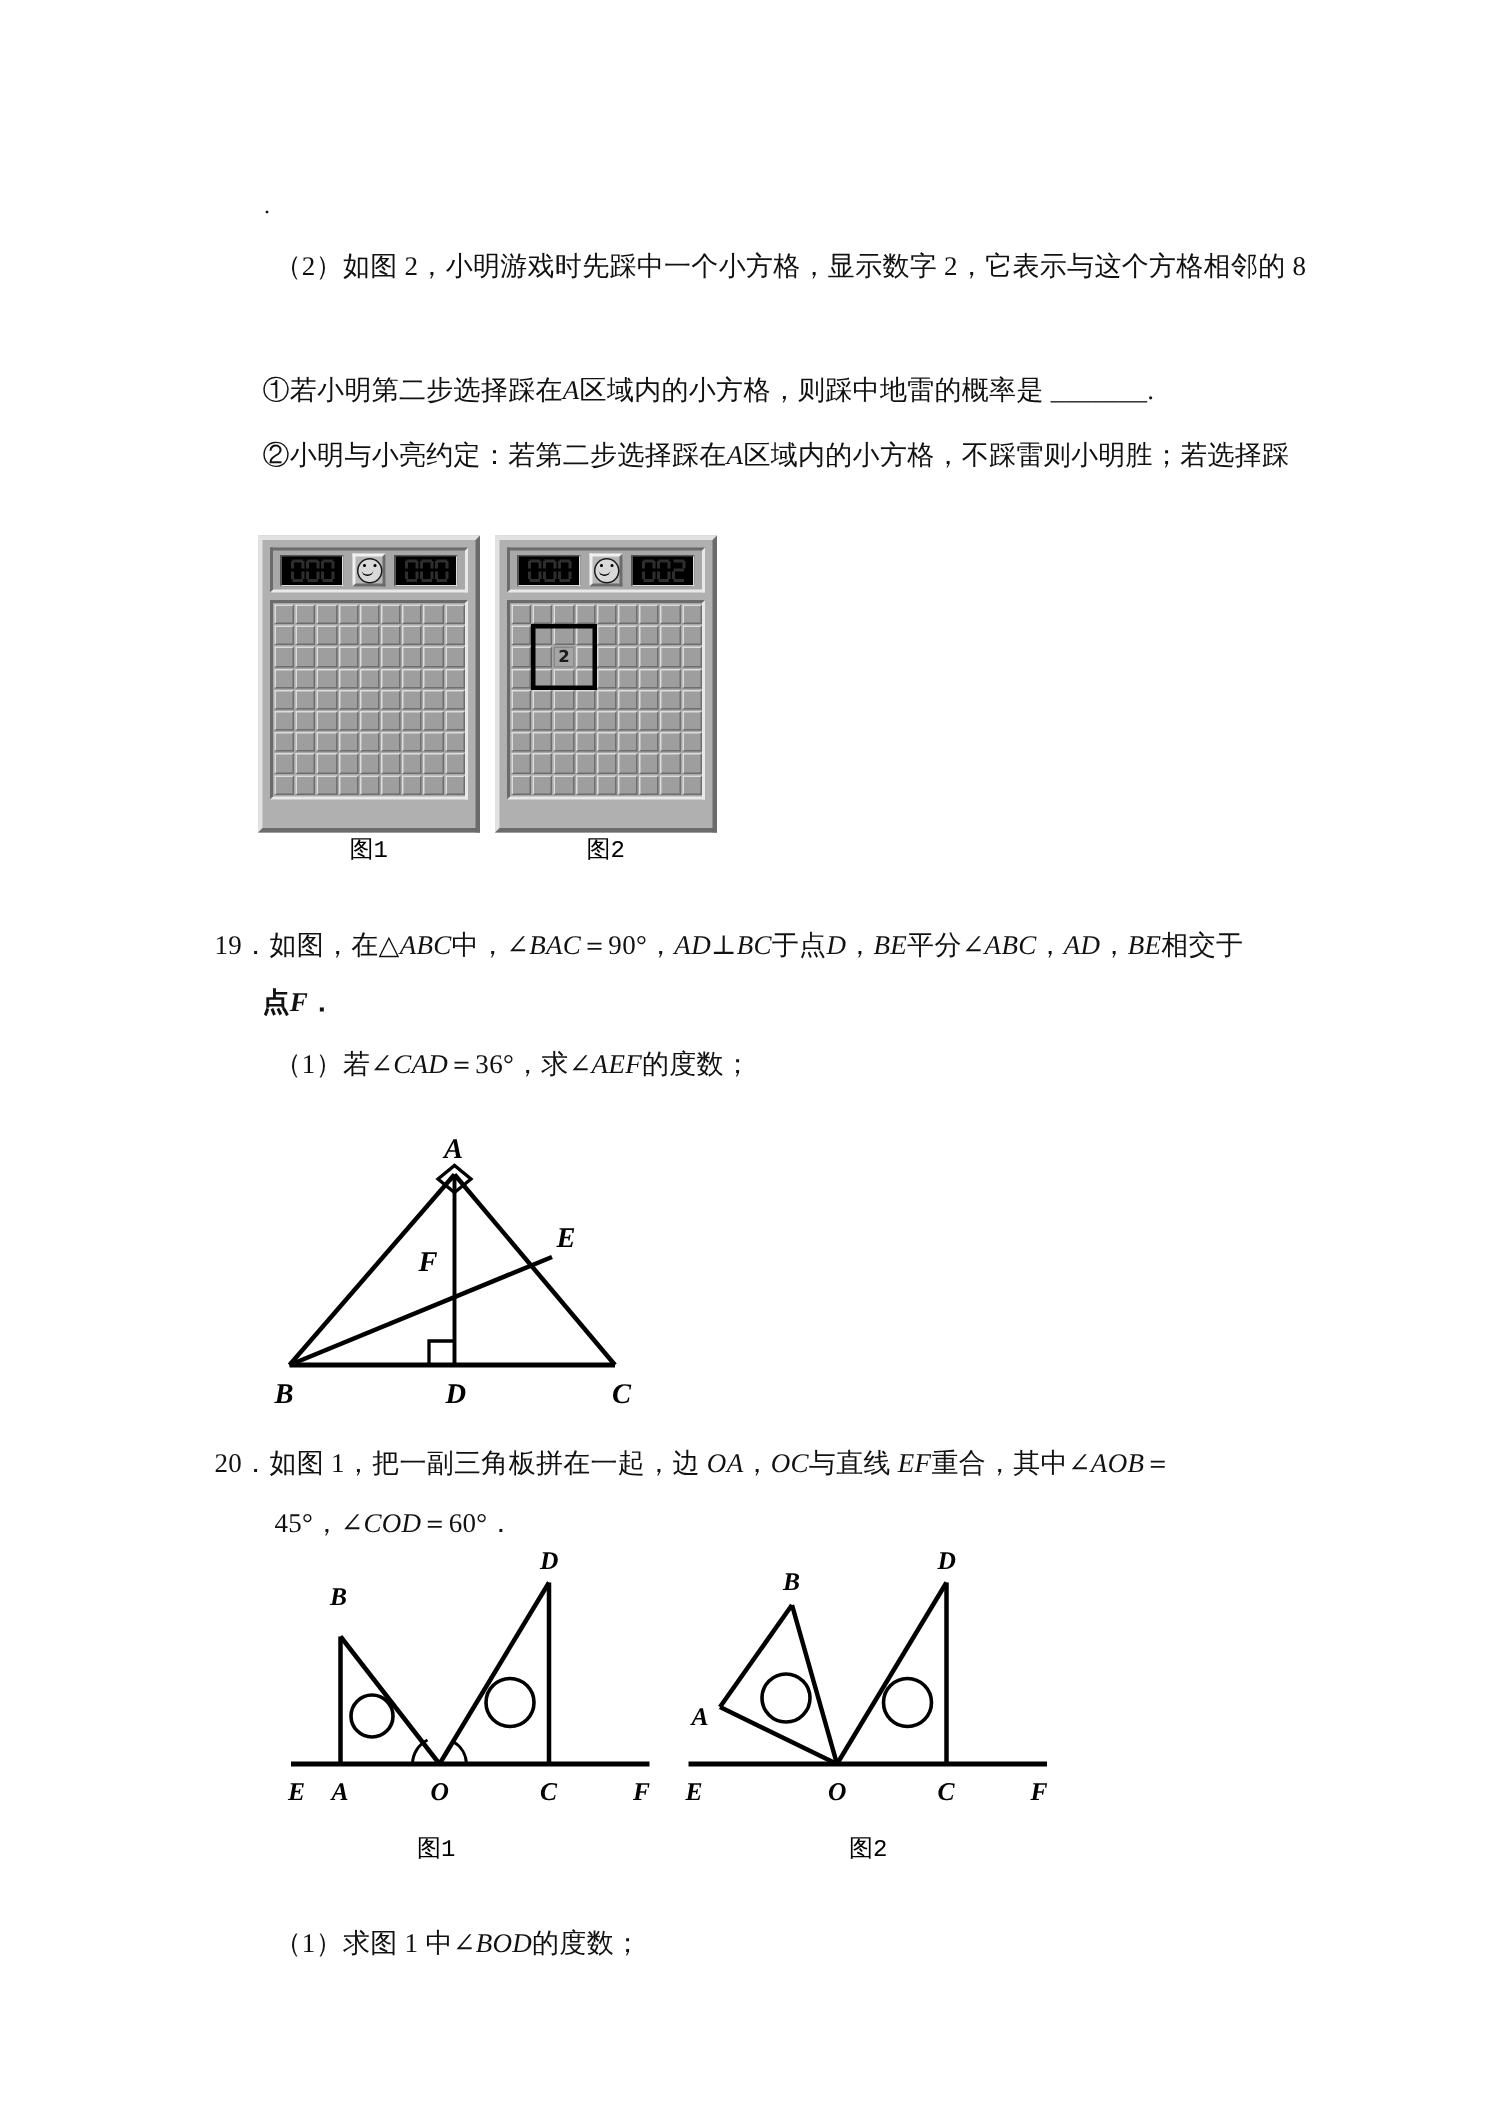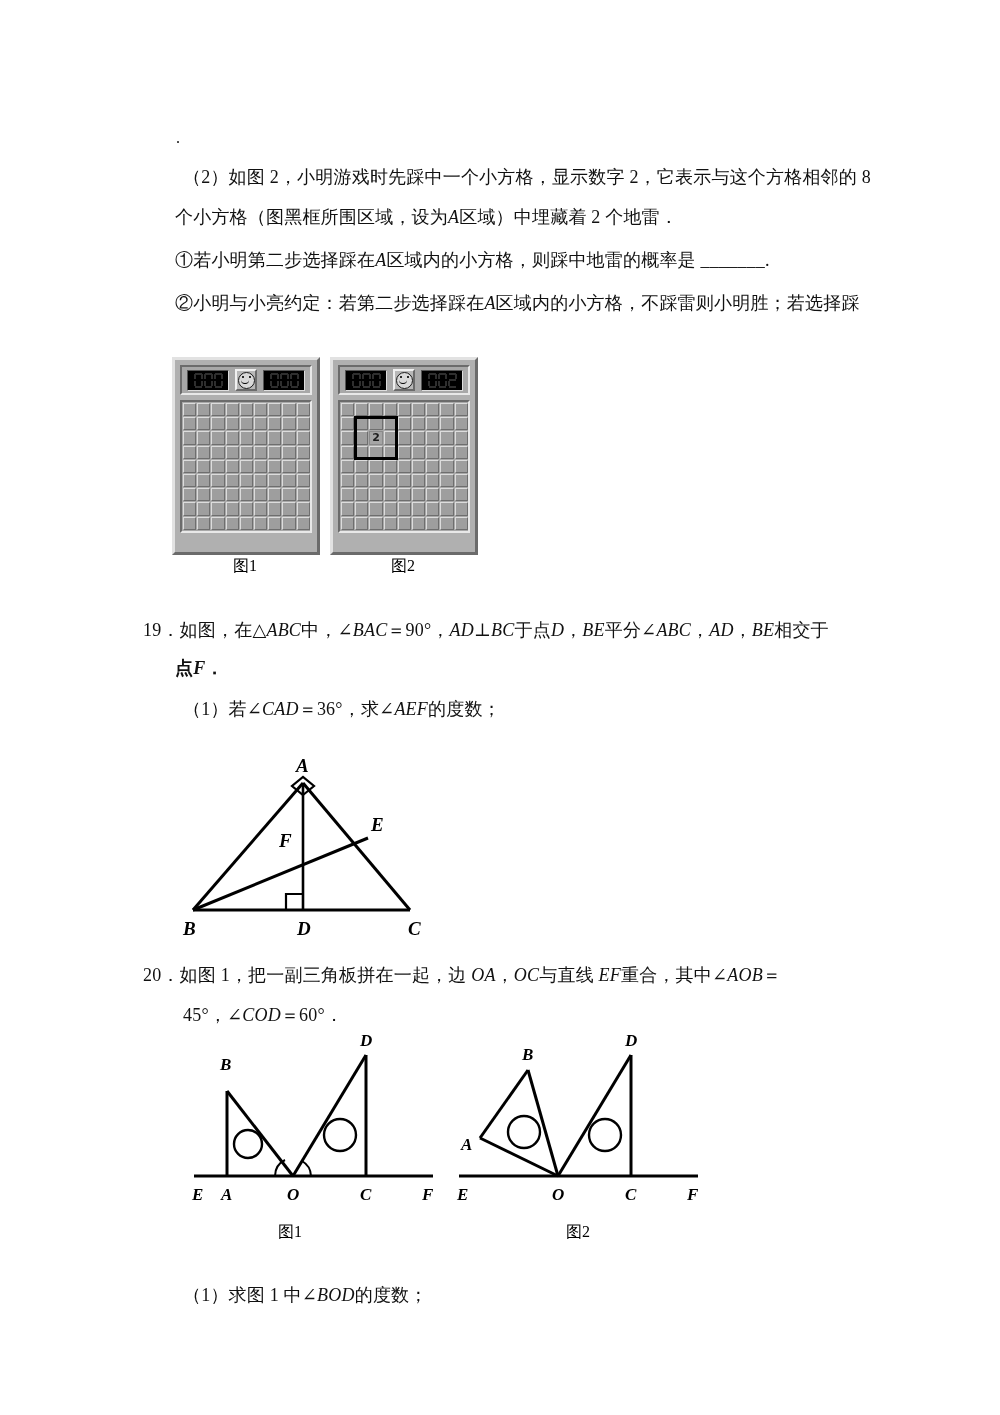--- a/index.html
+++ b/index.html
@@ -172,21 +172,21 @@
   }
   .a-region {
     position: absolute;
     border: 3px solid #000000;
     box-sizing: border-box;
     pointer-events: none;
   }
   .fig-cap {
     position: absolute;
     font-size: 16px;
-    font-family: Liberation Serif, serif;
+    font-family: Liberation Mono, monospace;
     white-space: nowrap;
   }
 
   .diagram {
     position: absolute;
   }
   .dlabel {
     font-style: italic;
     font-weight: bold;
     font-family: "Liberation Serif", serif;
@@ -194,23 +194,20 @@
 </style>
 </head>
 <body>
 
 <div class="page">
 
   <div class="txt small-dot" style="left:176px; top:118px;">.</div>
 
   <div class="txt" style="left:183px; top:157px;">（2）如图 2，小明游戏时先踩中一个小方格，显示数字 2，它表示与这个方格相邻的 8</div>
 
-  <div class="txt" style="left:175px; top:197px;">
-    <span>个小方格（图黑框所围区域，设为</span><span class="it">A</span><span>区域）中埋藏着 2 个地雷．</span>
-  </div>
 
   <div class="txt" style="left:175px; top:240px;">
     <span>①若小明第二步选择踩在</span><span class="it">A</span><span>区域内的小方格，则踩中地雷的概率是</span>&nbsp;<span>_______.</span>
   </div>
 
   <div class="txt" style="left:175px; top:283px;">
     <span>②小明与小亮约定：若第二步选择踩在</span><span class="it">A</span><span>区域内的小方格，不踩雷则小明胜；若选择踩</span>
   </div>
 
 

